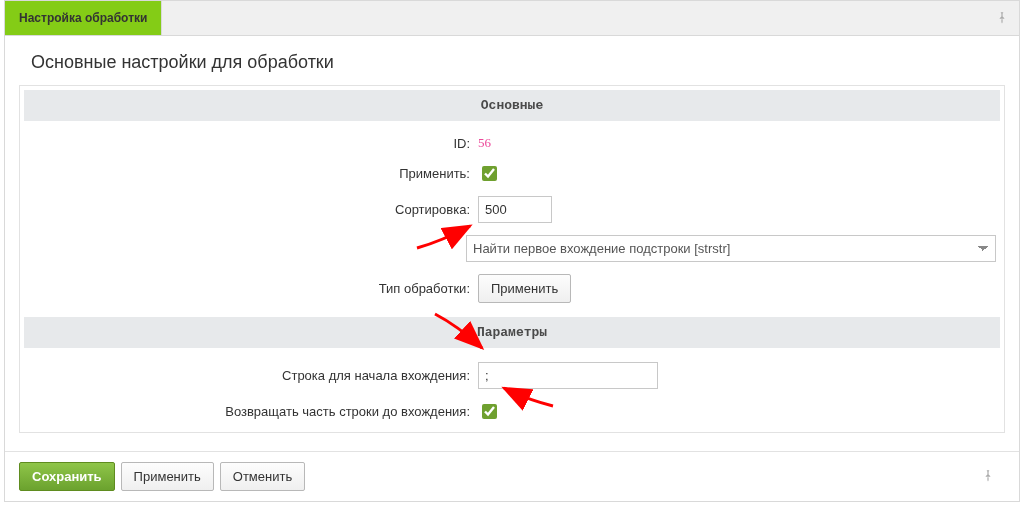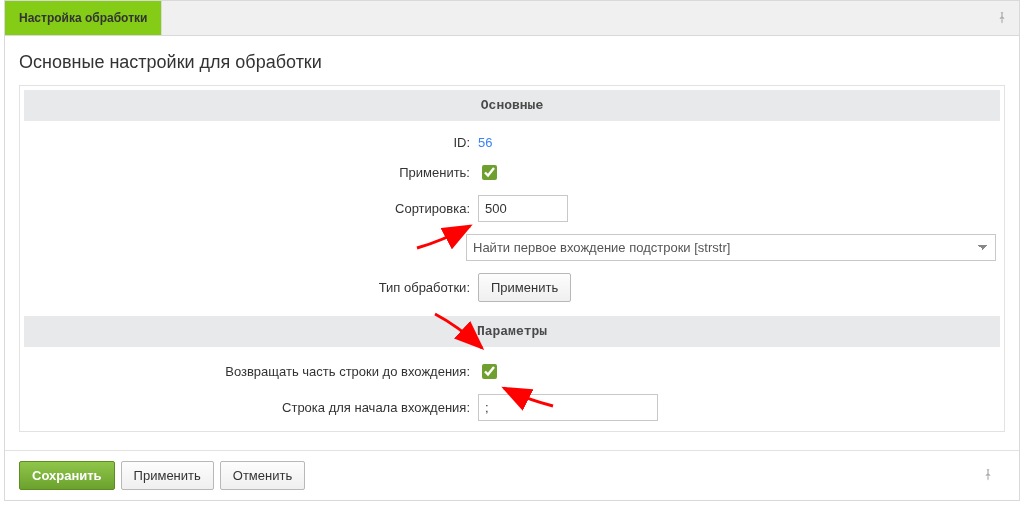--- a/index.html
+++ b/index.html
@@ -43,21 +43,21 @@
     font-size: 15px;
     cursor: pointer;
   }
   .panel {
     padding: 10px 14px 18px 14px;
   }
   .panel-title {
     font-size: 18px;
     font-weight: normal;
     color: #333;
-    margin: 6px 0 12px 0;
+    margin: 6px 0 12px 12px;
   }
   .inner-panel {
     border: 1px solid #e2e2e2;
     padding: 4px;
     background: #fff;
   }
   .section-head {
     background: #e7e9eb;
     text-align: center;
     padding: 8px 0;
@@ -80,29 +80,29 @@
     padding-right: 8px;
     color: #333;
     font-size: 13px;
   }
   .form-field {
     flex: 1;
     display: flex;
     align-items: center;
     gap: 4px;
   }
-  .val-static { color: #3b82f6; }
+  .val-static { color: #ec4899; font-family: Liberation Serif, serif; }
   input[type="text"] {
     border: 1px solid #c8c8c8;
     padding: 5px 6px;
     font-size: 13px;
     color: #333;
     outline: none;
   }
-  .w-sort { width: 90px; }
+  .w-sort { width: 74px; }
   .w-start { width: 180px; }
   select {
     width: 530px;
     border: 1px solid #c8c8c8;
     padding: 5px 6px;
     font-size: 13px;
     color: #555;
     background: #fff;
     appearance: none;
     background-image: linear-gradient(45deg, transparent 50%, #888 50%), linear-gradient(135deg, #888 50%, transparent 50%);
@@ -199,31 +199,31 @@
       <div class="form-row">
         <div class="form-label">Тип обработки:</div>
         <div class="form-field">
           <button class="btn">Применить</button>
         </div>
       </div>
 
       <div class="section-head" style="margin-top:8px;">Параметры</div>
 
       <div class="form-row">
+        <div class="form-label">Строка для начала вхождения:</div>
+        <div class="form-field">
+          <input type="text" class="w-start" value=";" style="">
+        </div>
+      </div>
+
+      <div class="form-row">
         <div class="form-label">Возвращать часть строки до вхождения:</div>
         <div class="form-field">
             <input type="checkbox" checked="" style="">
           </div>
-      </div>
-
-      <div class="form-row">
-        <div class="form-label">Строка для начала вхождения:</div>
-        <div class="form-field">
-          <input type="text" class="w-start" value=";" style="">
-        </div>
       </div>
 
       <svg class="arrow" style="left:392px; top:130px;" width="70" height="40">
         <defs>
             <marker id="ah1" markerWidth="10" markerHeight="8" refX="9" refY="4" orient="auto">
               <polygon points="0 0, 10 4, 0 8" fill="#ff0000"></polygon>
             </marker>
           </defs>
         <path d="M5 32 Q 30 25 58 10" stroke="#ff0000" stroke-width="3" fill="none" marker-end="url(#ah1)"></path>
       </svg>

